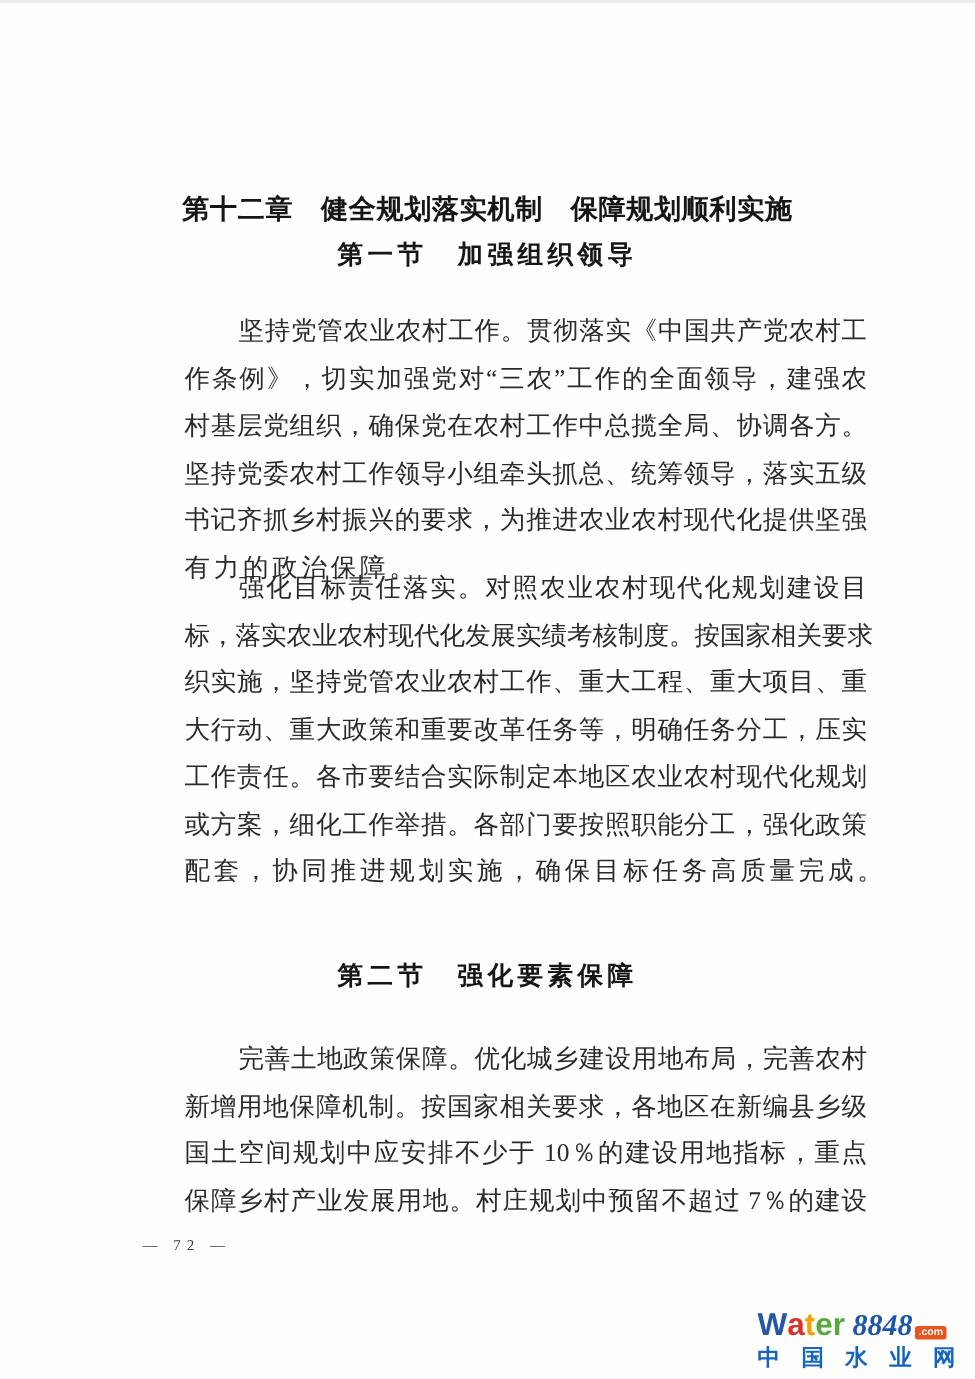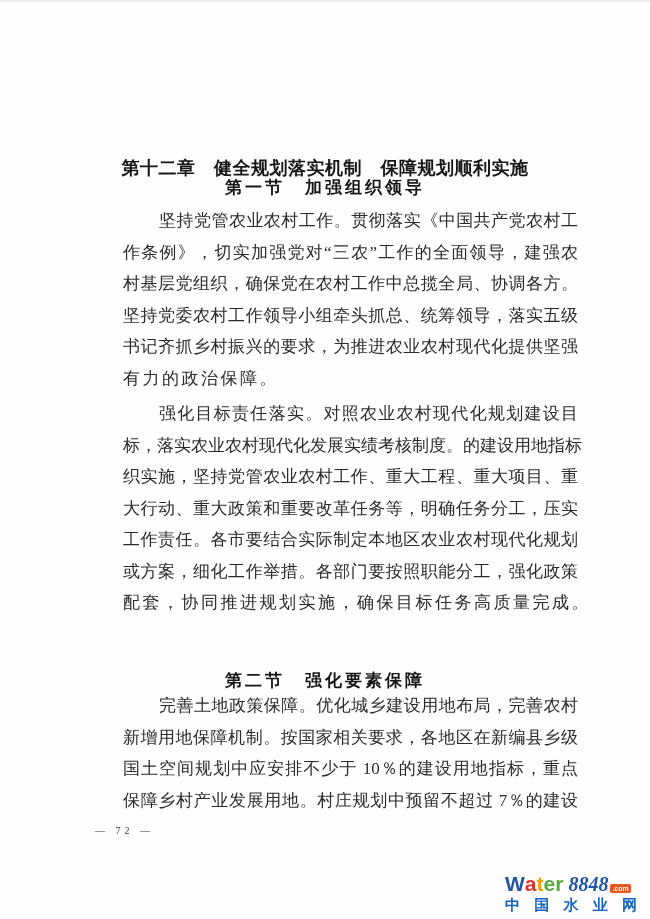--- a/index.html
+++ b/index.html
@@ -13,32 +13,32 @@
   }
   .page{
     position:absolute;inset:0;
     background:#fefefe;
     border-top:2px solid #ececec;
   }
   .heading{
     position:absolute;left:0;width:650px;
     text-align:center;
     font-family:"Liberation Sans","DejaVu Sans",sans-serif;
-    font-weight:bold;color:#161616;margin-top:29px;
+    font-weight:bold;color:#161616;
   }
   .chapter{top:124px;font-size:18px;letter-spacing:0.5px;height:26px;line-height:26px;}
   .section{font-size:17px;letter-spacing:3px;height:26px;line-height:26px;}
-  .section-1{top:144px;}
+  .section-1{top:155px;}
   .section-2{top:638px;font-family:Liberation Mono, monospace;}
   .para{
     position:absolute;left:79px;width:499px;
     font-size:17px;color:#2b2b2b;
   }
   .para-1{top:203px;}
-  .para-2{top:396px;}
+  .para-2{top:376px;font-family:Liberation Mono, monospace;}
   .para-3{top:688px;}
   .line{
     height:31.5px;line-height:31.5px;
     text-align:justify;
     text-align-last:justify;
     text-justify:inter-character;
     white-space:nowrap;
     overflow:visible;
     margin-left:44px;
   }
@@ -101,21 +101,21 @@
     <div class="line indent">坚持党管农业农村工作。贯彻落实《中国共产党农村工</div>
     <div class="line">作条例》，切实加强党对“三农”工作的全面领导，建强农</div>
     <div class="line">村基层党组织，确保党在农村工作中总揽全局、协调各方。</div>
     <div class="line">坚持党委农村工作领导小组牵头抓总、统筹领导，落实五级</div>
     <div class="line">书记齐抓乡村振兴的要求，为推进农业农村现代化提供坚强</div>
     <div class="line last">有力的政治保障。</div>
   </div>
 
   <div class="para para-2">
     <div class="line indent">强化目标责任落实。对照农业农村现代化规划建设目</div>
-    <div class="line">标，落实农业农村现代化发展实绩考核制度。的建设用地指标</div>
+    <div class="line">标，落实农业农村现代化发展实绩考核制度。按国家相关要求</div>
     <div class="line">织实施，坚持党管农业农村工作、重大工程、重大项目、重</div>
     <div class="line">大行动、重大政策和重要改革任务等，明确任务分工，压实</div>
     <div class="line">工作责任。各市要结合实际制定本地区农业农村现代化规划</div>
     <div class="line">或方案，细化工作举措。各部门要按照职能分工，强化政策</div>
     <div class="line last">配套，协同推进规划实施，确保目标任务高质量完成。</div>
   </div>
 
   <div class="heading section section-2">第二节　强化要素保障</div>
 
   <div class="para para-3">

